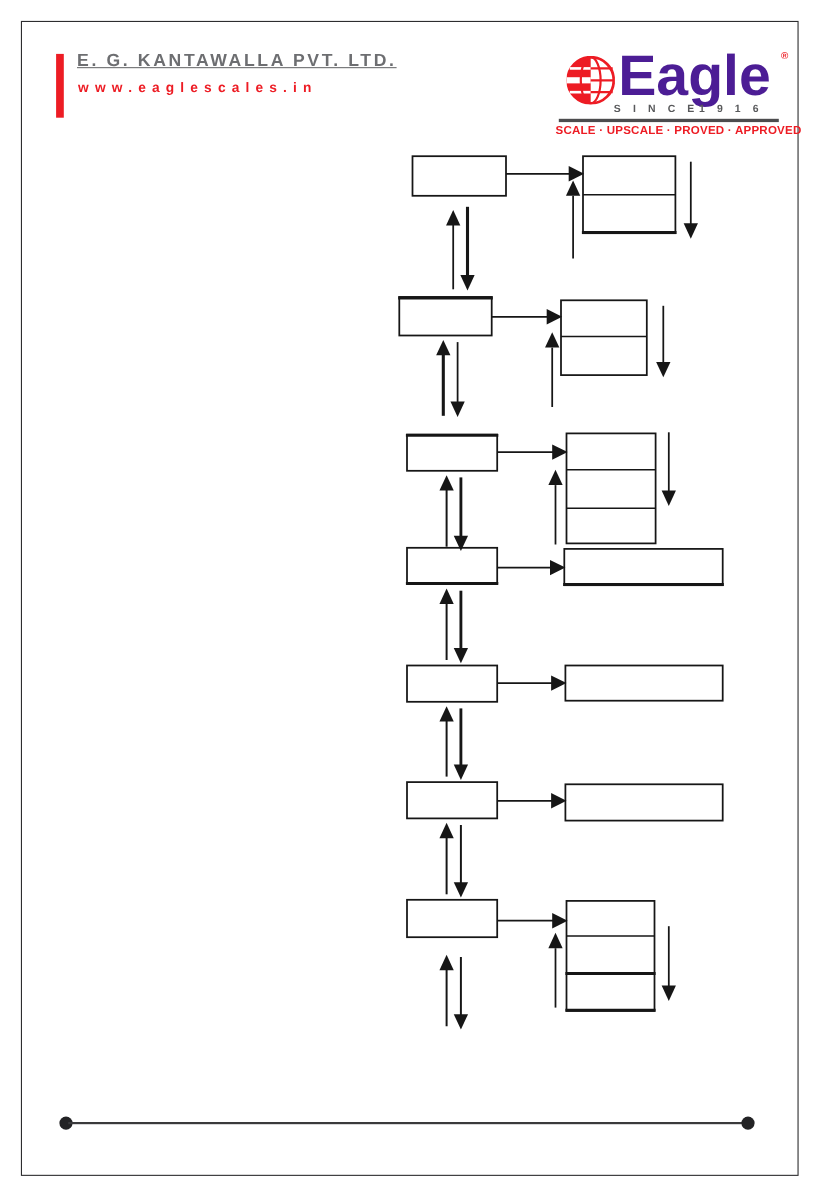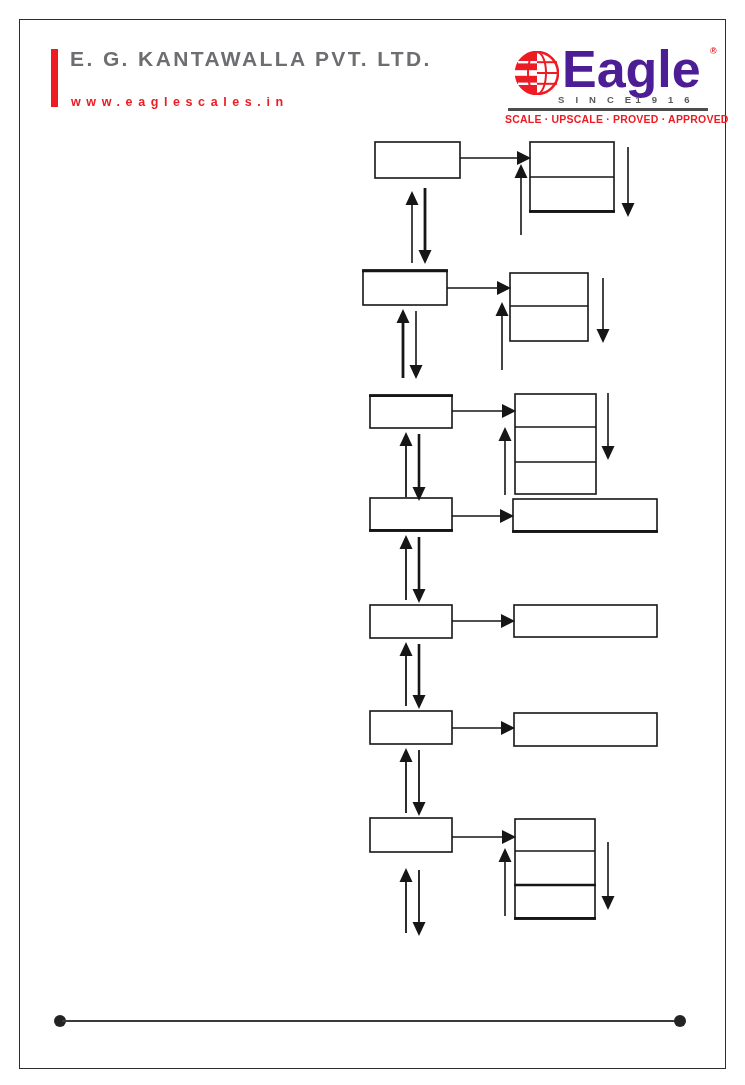--- a/index.html
+++ b/index.html
@@ -14,27 +14,27 @@
     position:absolute;left:19px;top:19px;width:705px;height:1048px;
     border:1.5px solid #2d2d2f;
   }
   
   .red-bar{
     position:absolute;left:51px;top:49px;width:7px;height:58px;
     background:#ed1c24;
   }
   .company-name{
     position:absolute;left:70px;top:47px;
-    font-size:21px;font-weight:bold;letter-spacing:2.4px;
-    color:#6d6e71;white-space:nowrap;
+    font-size:16px;font-weight:bold;letter-spacing:2.4px;
+    color:#6d6e71;white-space:nowrap;text-decoration:underline;
   }
   .website{
     position:absolute;left:71px;top:73px;
     font-size:12.5px;font-weight:bold;letter-spacing:5.6px;
-    color:#ed1c24;white-space:nowrap;margin-top:22px;
+    color:#ed1c24;white-space:nowrap;
   }
   
   .logo{
     position:absolute;left:505px;top:42px;width:215px;height:90px;
   }
   .logo-globe{position:absolute;left:10px;top:9px;width:44px;height:44px;}
   .logo-brand{
     position:absolute;left:57px;top:0px;
     font-size:52px;line-height:54px;font-weight:bold;
     color:#4c1d95;letter-spacing:0px;white-space:nowrap;

